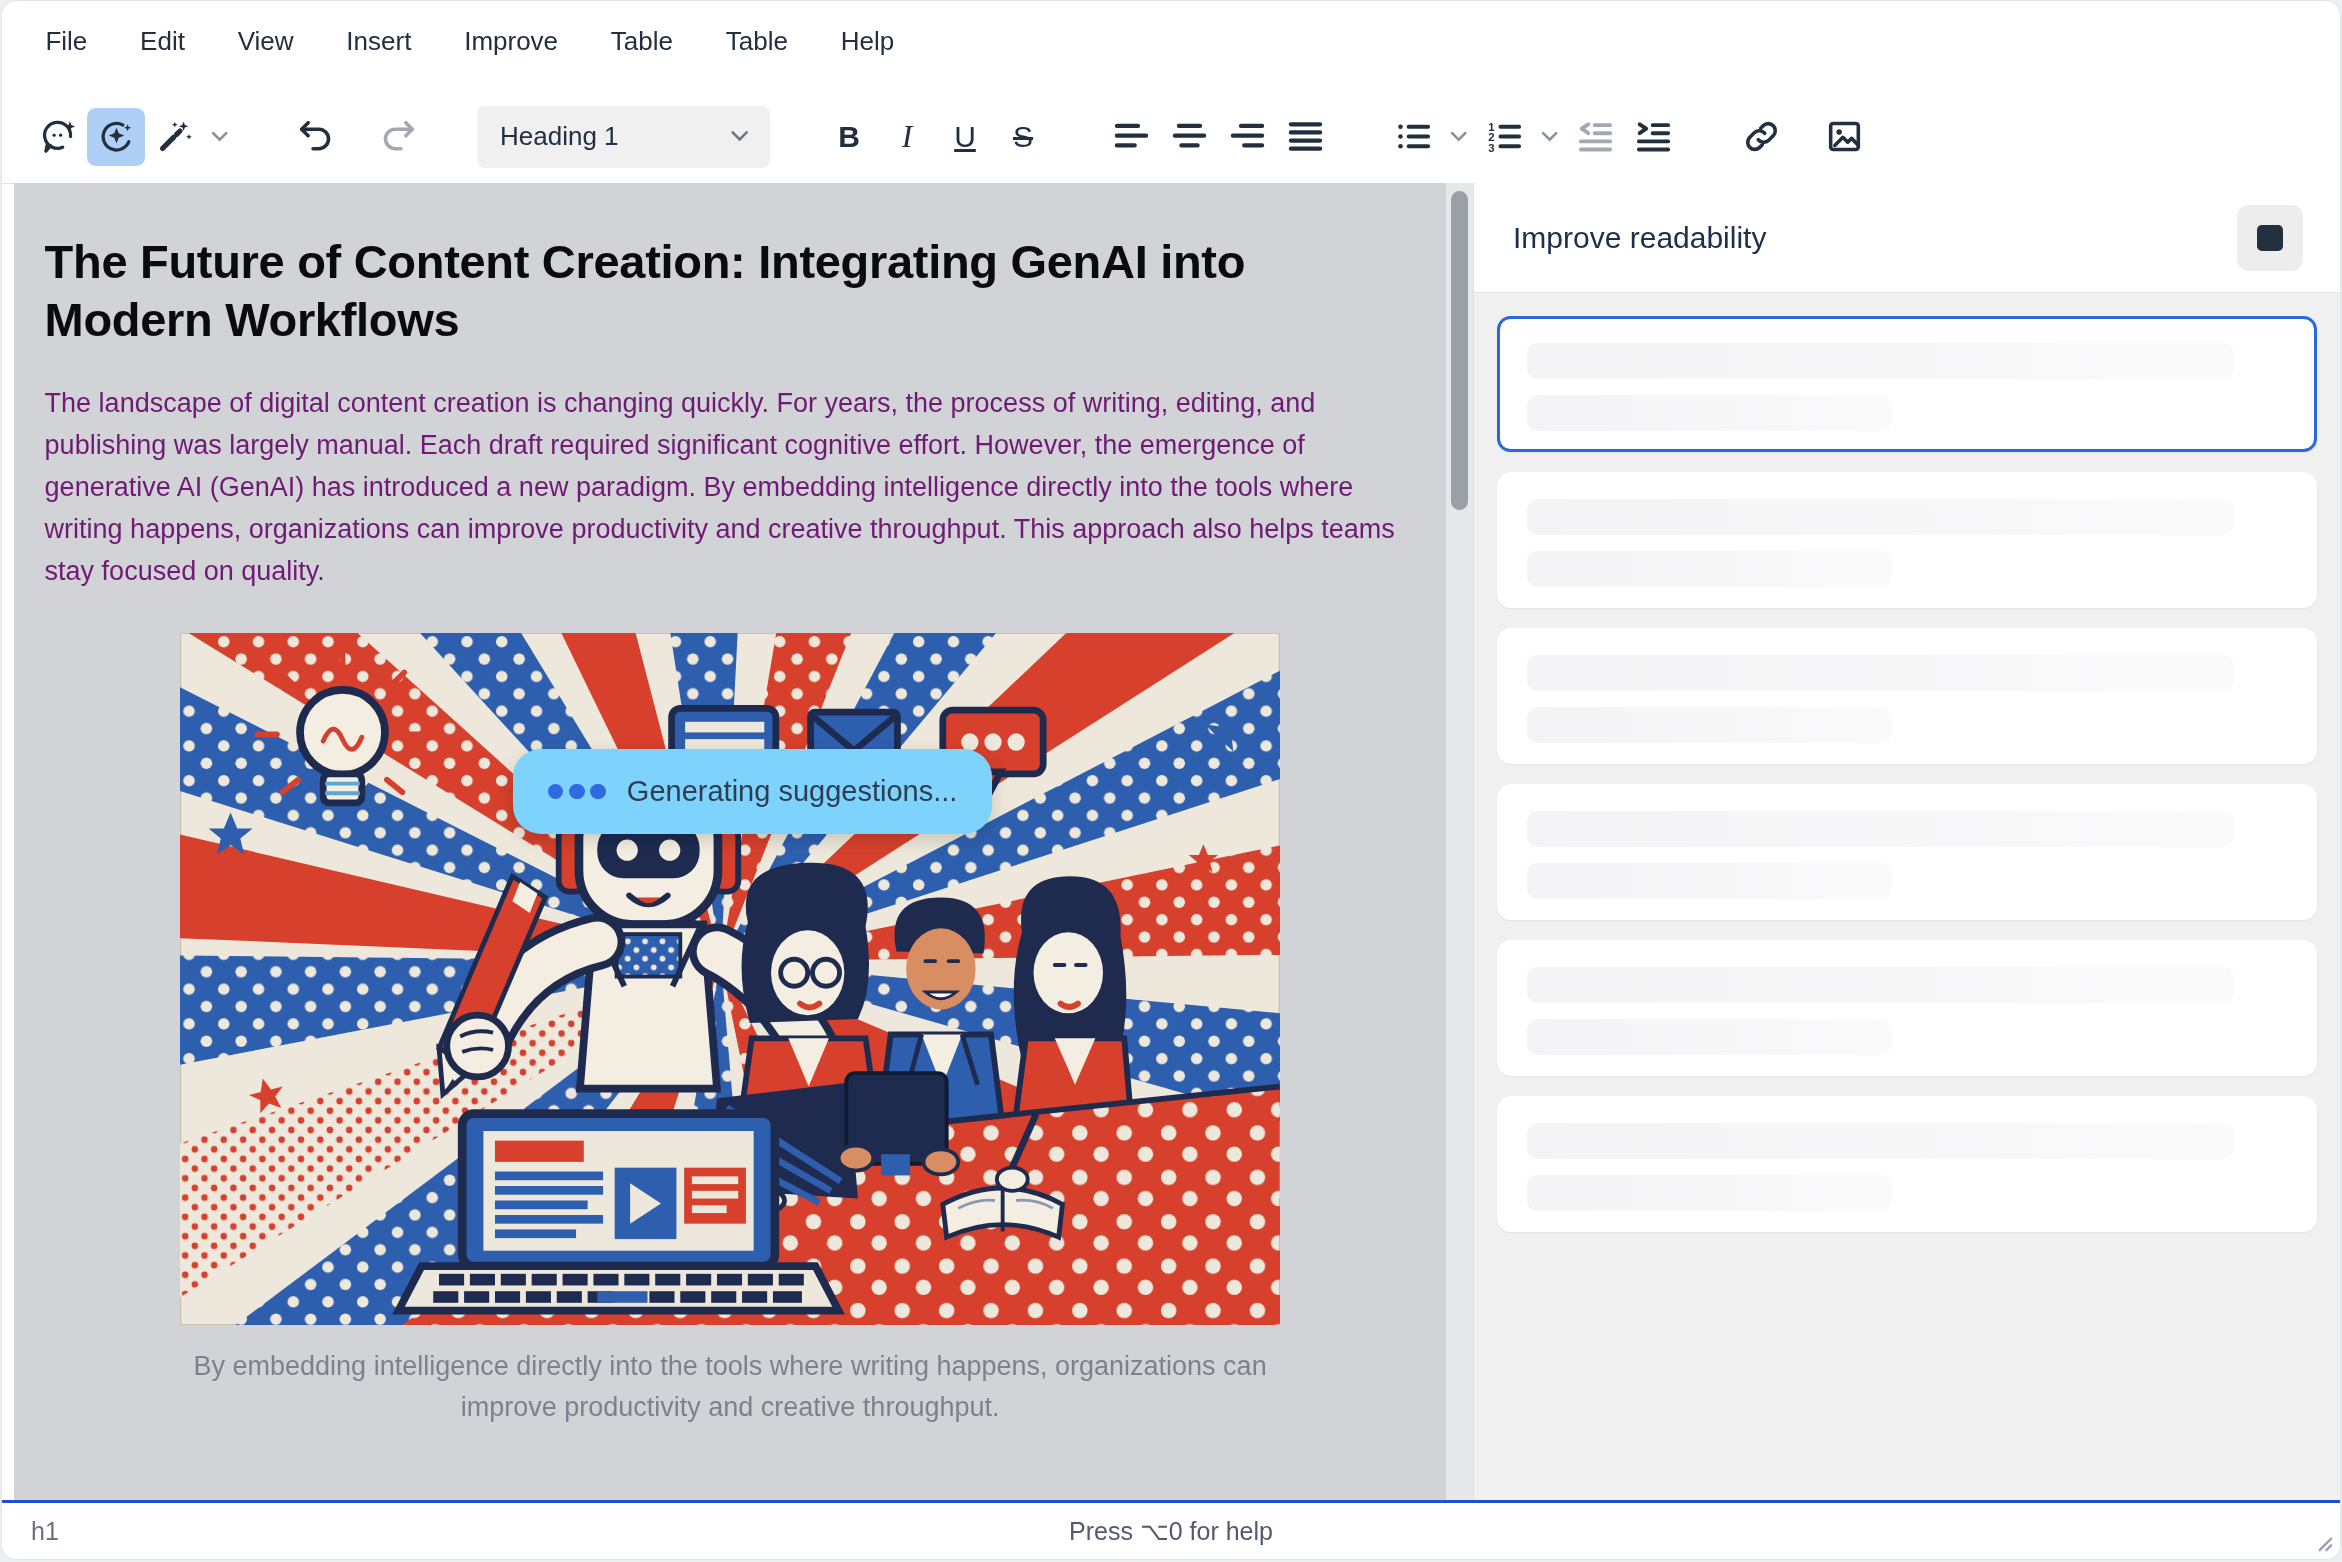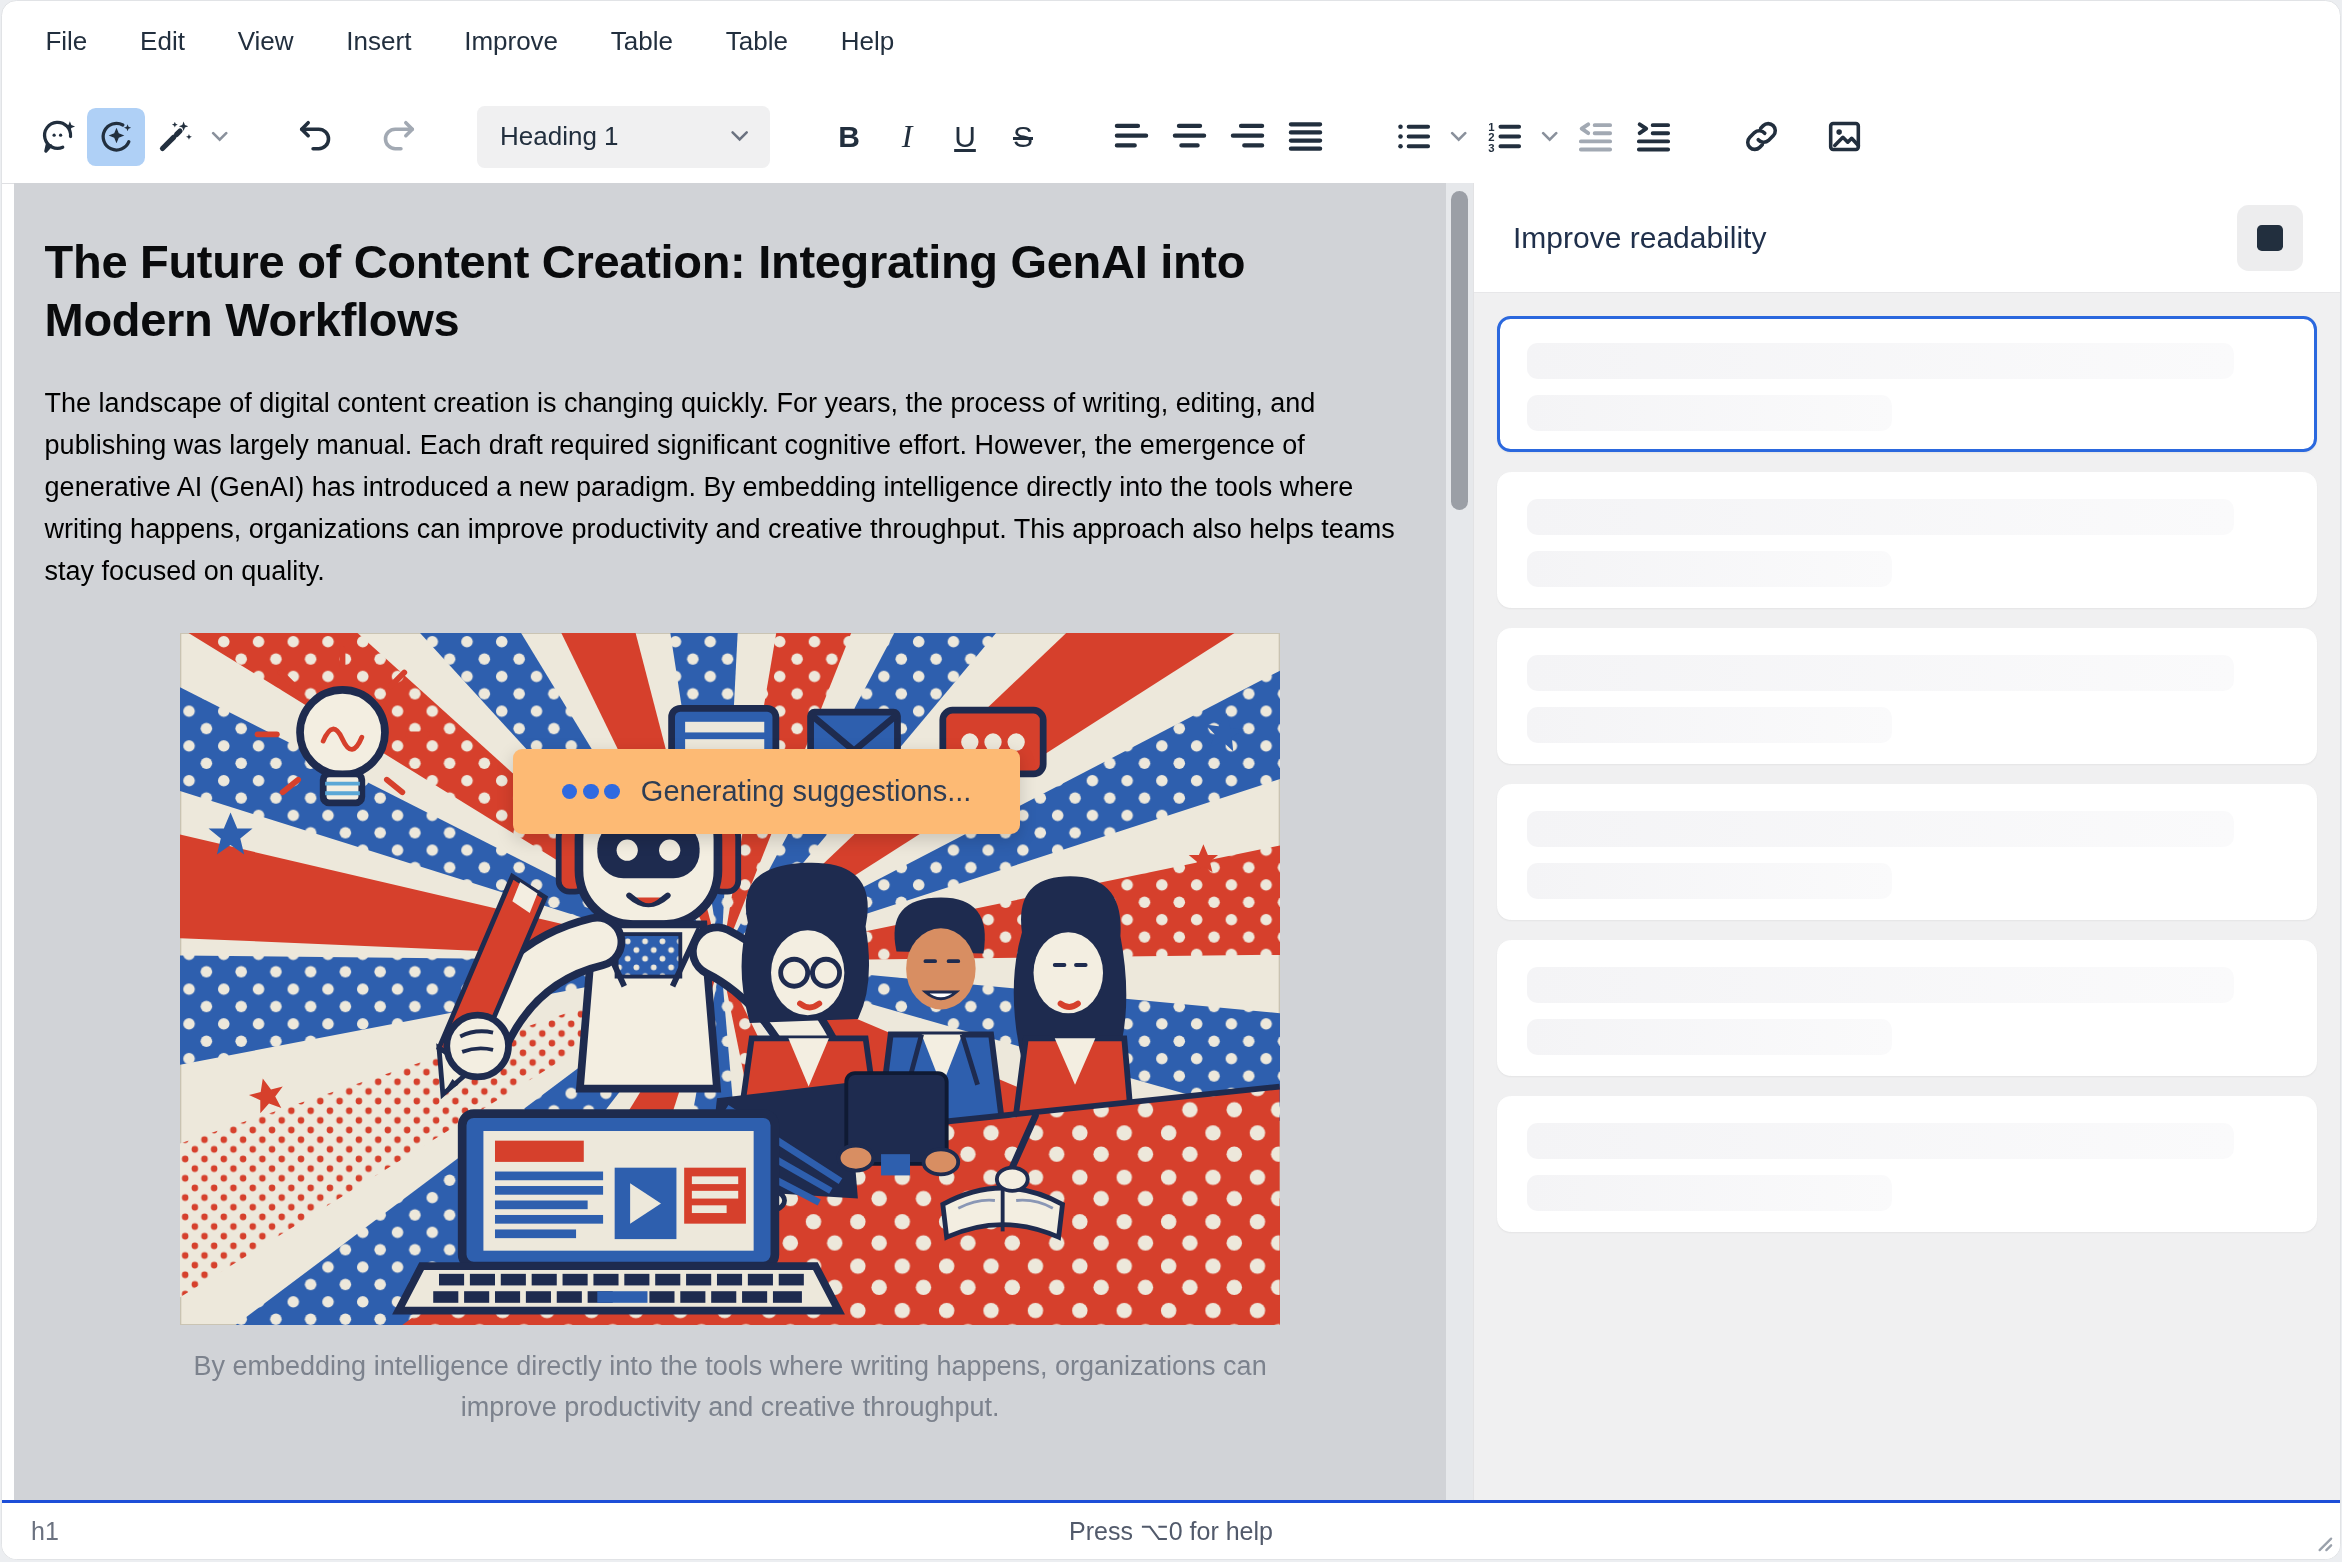--- a/index.html
+++ b/index.html
@@ -23,27 +23,27 @@
   .txt-btn{font-size:30px;color:#222f3e;}
   .txt-btn.b{font-weight:700;}
   .txt-btn.i{font-style:italic;font-family:"Liberation Serif",serif;font-size:32px;}
   .txt-btn.u{text-decoration:underline;}
   .txt-btn.s{text-decoration:line-through;}
   .toolbar-divider{position:absolute;top:182px;left:0;right:0;height:1px;background:#dfe0e3;}
   
   .editor{position:absolute;left:11.6px;top:182px;width:1433px;bottom:56px;background:#d1d3d7;overflow:hidden;}
   .doc{padding:50px 31px 0 31px;}
   .doc-title{font-size:47px;line-height:1.23;font-weight:700;color:#0a0b0d;margin:0 0 33px;max-width:1274px;letter-spacing:-0.3px;}
-  .doc-body{font-size:27px;line-height:1.56;color:#000000;margin:1px 0 41px;max-width:1379px;}
+  .doc-body{font-size:27px;line-height:1.56;color:#701a75;margin:1px 0 41px;max-width:1379px;}
   .doc-figure{width:1100px;margin:0 auto;position:relative;}
   .poster{width:1100px;height:692px;display:block;}
   .doc-caption{font-size:27px;line-height:1.5;color:#7c828d;text-align:center;margin:21px auto 0;max-width:1149px;}
   
-  .gen-pill{position:absolute;left:333px;top:116px;height:85px;min-width:462px;background:#fdba74;border-radius:9px;
-    box-shadow:0 5.8px 17.4px rgba(0,0,0,.16);display:flex;align-items:center;padding:0 49px;box-sizing:border-box;}
+  .gen-pill{position:absolute;left:333px;top:116px;height:85px;min-width:462px;background:#7dd3fc;border-radius:28px;
+    box-shadow:0 5.8px 17.4px rgba(0,0,0,.16);display:flex;align-items:center;padding:0 35px;box-sizing:border-box;}
   .gen-dots{display:flex;gap:5.8px;margin-right:21px;}
   .gen-dots span{width:15.4px;height:15.4px;border-radius:50%;background:#2f6ae0;display:block;}
   .gen-label{font-size:29px;color:#2e3d54;}
   
   .scrollbar{position:absolute;left:1444px;top:182px;width:27px;bottom:56px;background:#e6e8eb;}
   .scroll-thumb{position:absolute;left:4.8px;top:7.7px;width:17.4px;height:319px;border-radius:8.7px;background:#9b9fa6;}
   
   .sidebar{position:absolute;left:1471px;top:182px;right:0;bottom:56px;background:#f0f0f1;border-left:1px solid #e2e2e4;}
   .sidebar-header{height:109px;background:#fff;border-bottom:1px solid #e7e7e9;display:flex;align-items:center;
     justify-content:space-between;padding:0 37px 0 39px;gap:48px;}

